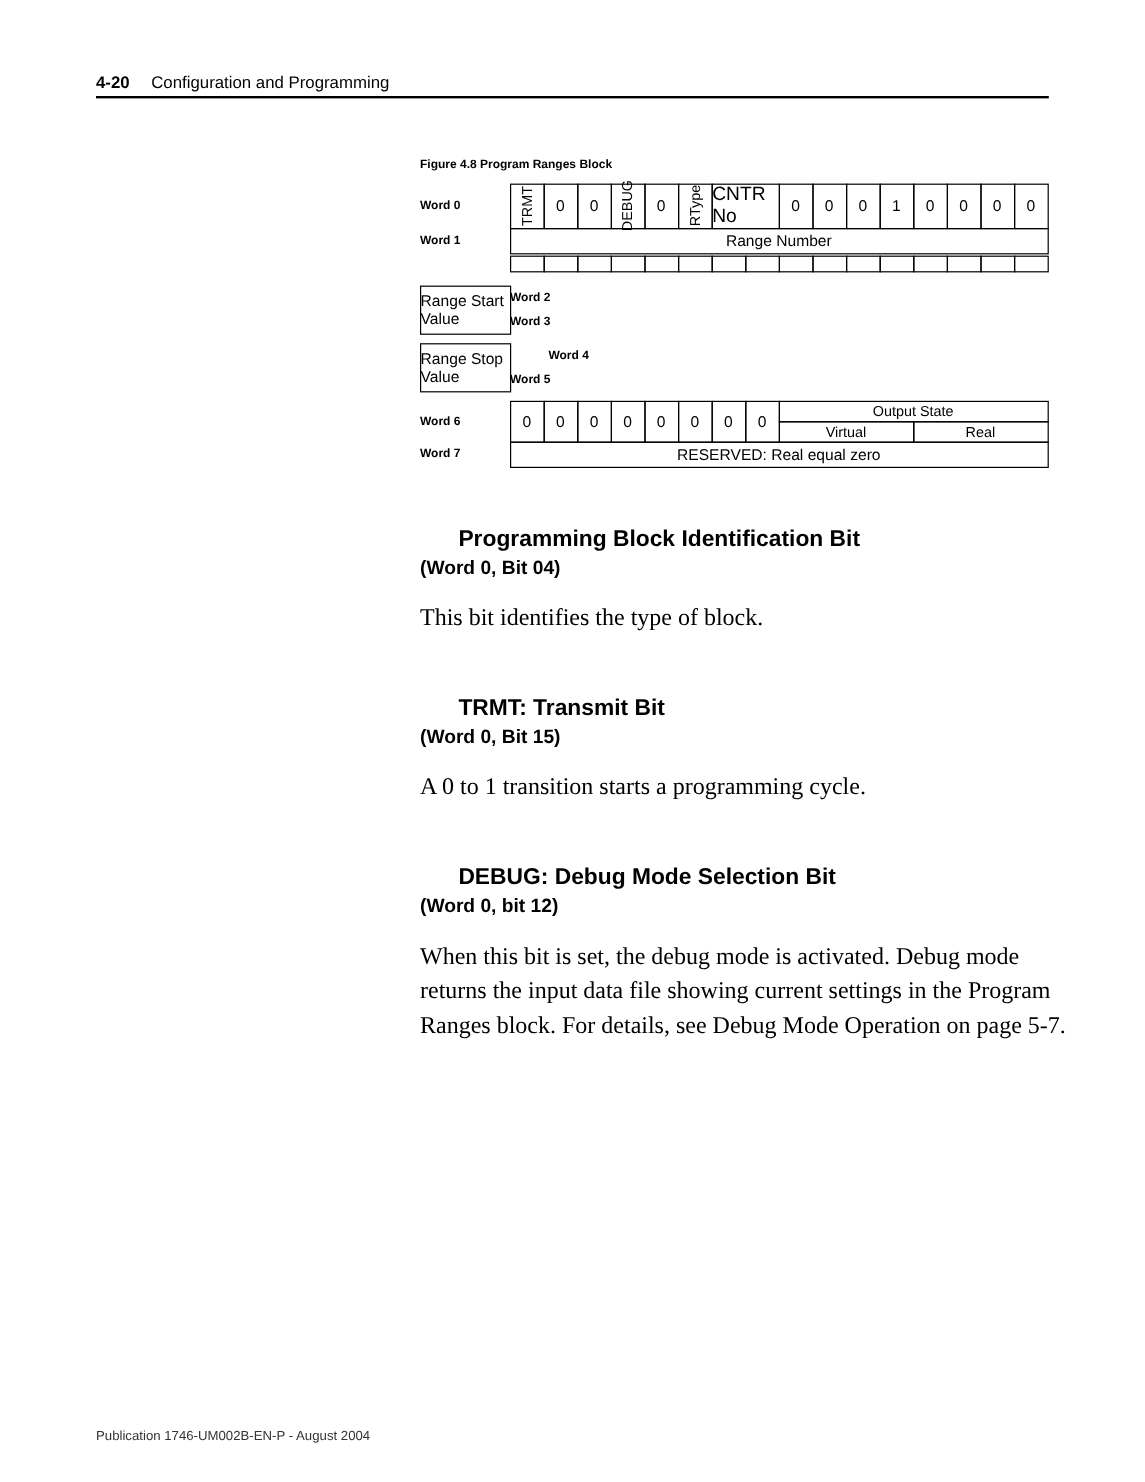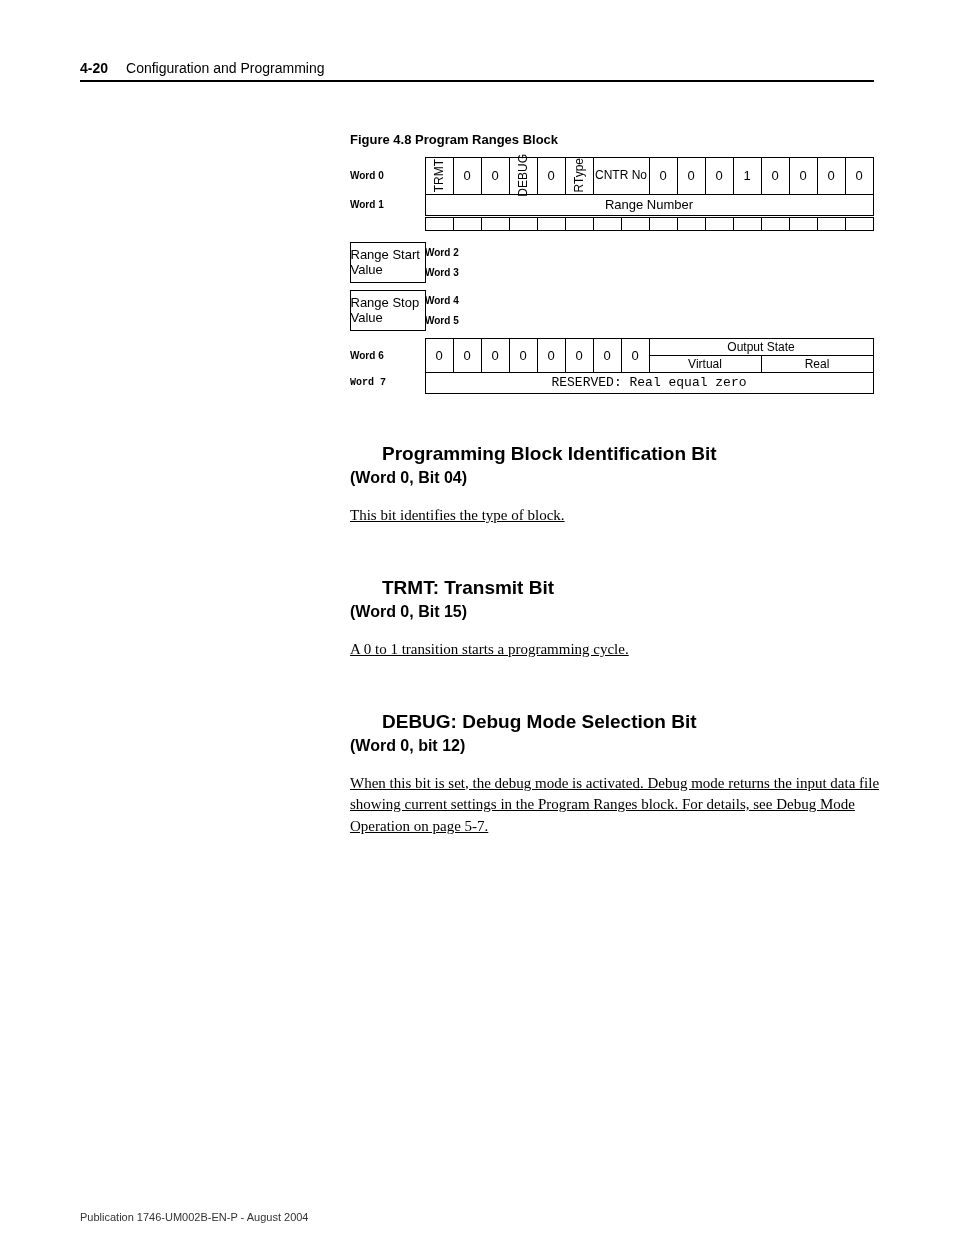--- a/index.html
+++ b/index.html
@@ -20,21 +20,21 @@
     padding-bottom: 4px;
     margin-bottom: 50px;
   }
   .page-num { font-weight: bold; font-size: 14px; }
   .chapter-title { font-size: 14px; font-weight: 400; }
   .main-col {
     margin-left: 270px;
     width: 540px;
     position: relative;
   }
-  .fig-caption { font-weight: bold; font-size: 13px; margin-bottom: 10px; }
+  .fig-caption { font-weight: bold; font-size: 10px; margin-bottom: 10px; }
 
   
   .bit-table { position: relative; }
   .bit-header-row, .bit-row {
     display: grid;
     grid-template-columns: 75px repeat(16, 28px);
   }
   .bit-header-row { font-weight: bold; font-size: 12px; text-align: center; margin-bottom: 4px; }
   .word-label { font-weight: bold; font-size: 10px; text-align: left; padding-right: 8px; display:flex; align-items:center; }
   .cell {
@@ -50,30 +50,30 @@
     writing-mode: vertical-rl;
     transform: rotate(180deg);
     font-size: 12px;
   }
   .slim-row .cell { height: 22px; }
 
   .row-gap { height: 8px; }
 
   
   .grid-word1 { display:grid; grid-template-columns:75px 448px; }
-  .grid-full { display:grid; grid-template-columns:75px 448px;font-family:Liberation Mono, monospace; }
+  .grid-full { display:grid; grid-template-columns:75px 448px; }
 
   h2.section-h { font-size: 19px; font-weight: bold; margin-top: 50px; margin-bottom: 4px; font-family: Arial, Helvetica, sans-serif; margin-left: 32px; }
   .section-sub { font-weight: bold; font-size: 16px; margin-bottom: 18px; }
-  .body-text { font-family: Georgia, 'Times New Roman', serif; font-size: 15px; line-height: 1.45; text-decoration: underline; }
+  .body-text { font-family: Georgia, 'Times New Roman', serif; font-size: 20px; line-height: 1.45; }
 
   .footer {
     position: absolute;
     left: 80px;
-    bottom: 12px;
+    bottom: 32px;
     font-size: 11px;
     color: #333;
   }
 </style>
 </head>
 <body>
 
 <div class="header-row">
   <span class="page-num">4-20</span>
   <span class="chapter-title">Configuration and Programming</span>
@@ -93,21 +93,21 @@
         </div>
       <div class="cell">0</div>
       <div class="cell">0</div>
       <div class="cell">
           <span class="vtext">DEBUG</span>
         </div>
       <div class="cell">0</div>
       <div class="cell">
           <span class="vtext">RType</span>
         </div>
-      <div class="cell" style="line-height:1.1; font-size:12px;">CNTR No</div>
+      <div class="cell" style="line-height:1.1; font-size:16px;">CNTR No</div>
       <div class="cell">0</div>
       <div class="cell">0</div>
       <div class="cell">0</div>
       <div class="cell">1</div>
       <div class="cell">0</div>
       <div class="cell">0</div>
       <div class="cell">0</div>
       <div class="cell">0</div>
     </div>
 
@@ -140,21 +140,21 @@
 
     <div style="display:grid; grid-template-columns:75px 448px; grid-template-rows:20px 20px;">
       <div class="word-label" style="height:20px;">Word 2</div>
       <div class="cell" style="grid-row:1 / span 2; height:auto;">Range Start Value</div>
       <div class="word-label" style="height:20px;">Word 3</div>
     </div>
 
     <div class="row-gap"></div>
 
     <div style="display:grid; grid-template-columns:75px 448px; grid-template-rows:20px 20px;">
-      <div class="word-label" style="height:20px;">Word 4</div>
+      <div class="word-label" style="height:20px;padding-left:32px;">Word 4</div>
       <div class="cell" style="grid-row:1 / span 2; height:auto;">Range Stop Value</div>
       <div class="word-label" style="height:20px;">Word 5</div>
     </div>
 
     <div class="row-gap"></div>
 
     <div style="display:grid; grid-template-columns:75px repeat(8,28px) 224px;">
       <div class="word-label" style="grid-row:1 / span 2;">Word 6</div>
       <div class="cell" style="grid-row:1 / span 2; height:auto;">0</div>
       <div class="cell" style="grid-row:1 / span 2; height:auto;">0</div>

